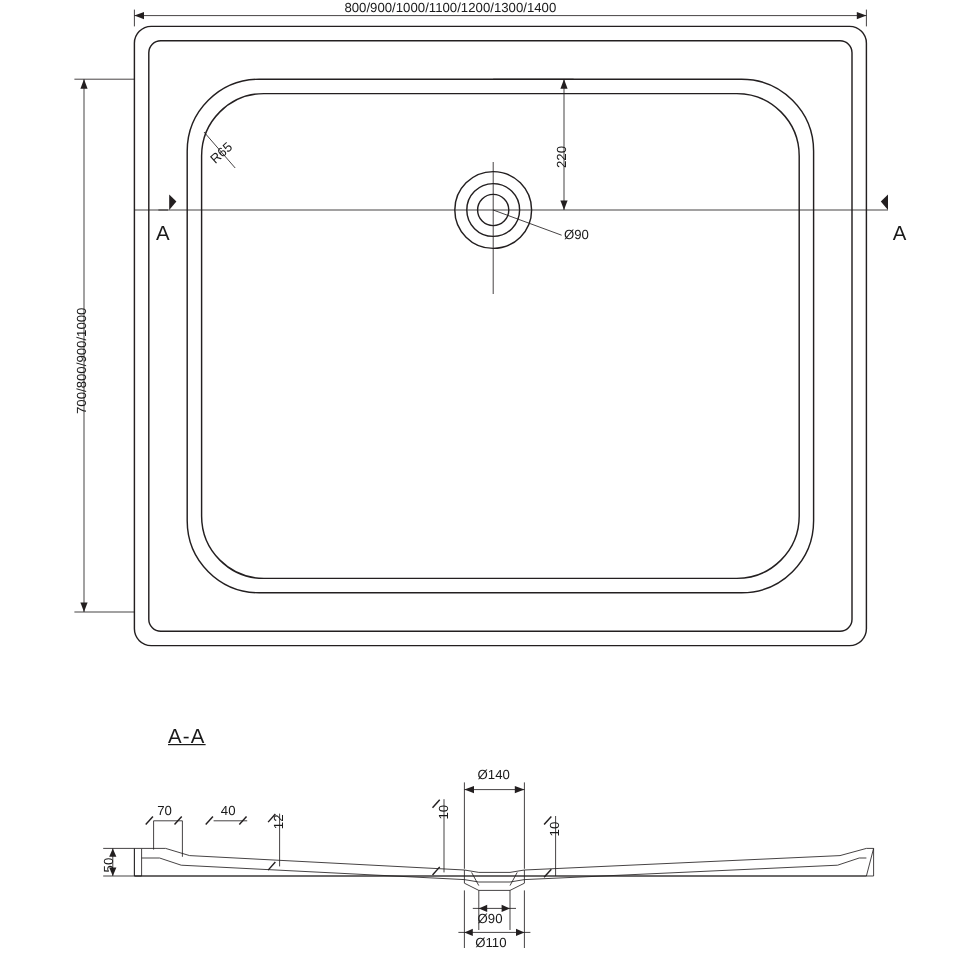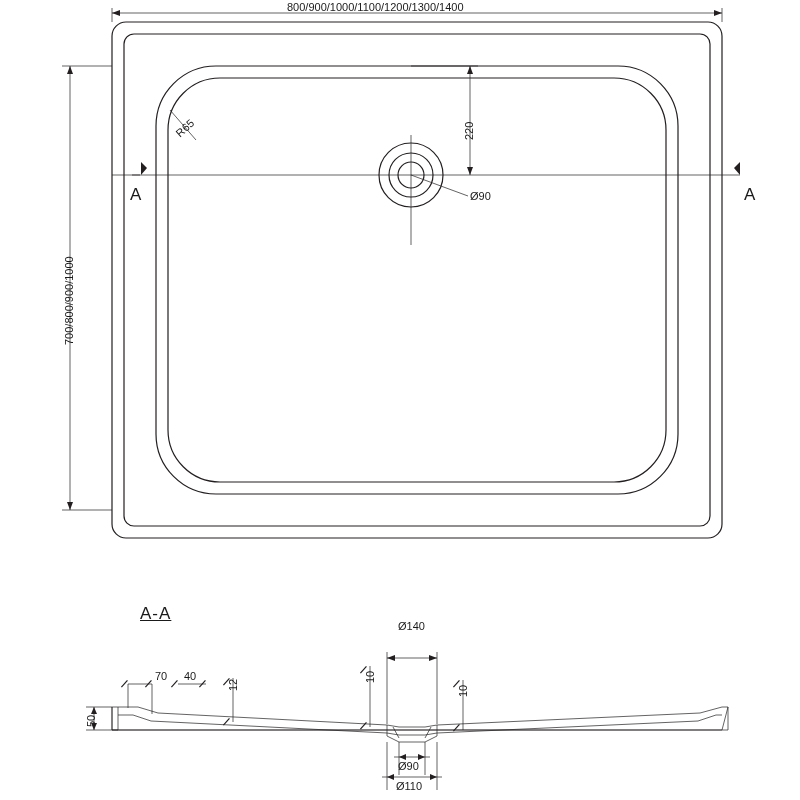--- a/index.html
+++ b/index.html
@@ -171,31 +171,31 @@
   <div class="lbl rot90" style="left:464px; top:140px;">220</div>
 
   <div class="lbl" style="left:470px; top:191px;">Ø90</div>
 
   <div class="lbl big" style="left:130px; top:186px;">A</div>
 
   <div class="lbl big" style="left:744px; top:186px;">A</div>
 
   <div class="lbl big" style="left:140px; top:605px;text-decoration:underline;">A-A</div>
 
-  <div class="lbl" style="left:131px; top:671px;margin-left:24px;">70</div>
+  <div class="lbl" style="left:131px; top:671px;">70</div>
 
   <div class="lbl" style="left:184px; top:671px;">40</div>
 
   <div class="lbl rot90" style="left:228px; top:691px;">12</div>
 
   <div class="lbl rot90" style="left:365px; top:683px;">10</div>
 
   <div class="lbl rot90" style="left:458px; top:697px;">10</div>
 
   <div class="lbl rot90" style="left:86px; top:727px;">50</div>
 
-  <div class="lbl" style="left:398px; top:621px;">Ø140</div>
+  <div class="lbl" style="left:398px; top:641px;">Ø140</div>
 
   <div class="lbl" style="left:398px; top:761px;">Ø90</div>
 
   <div class="lbl" style="left:396px; top:781px;">Ø110</div>
 
 </div>
 
 </body></html>

